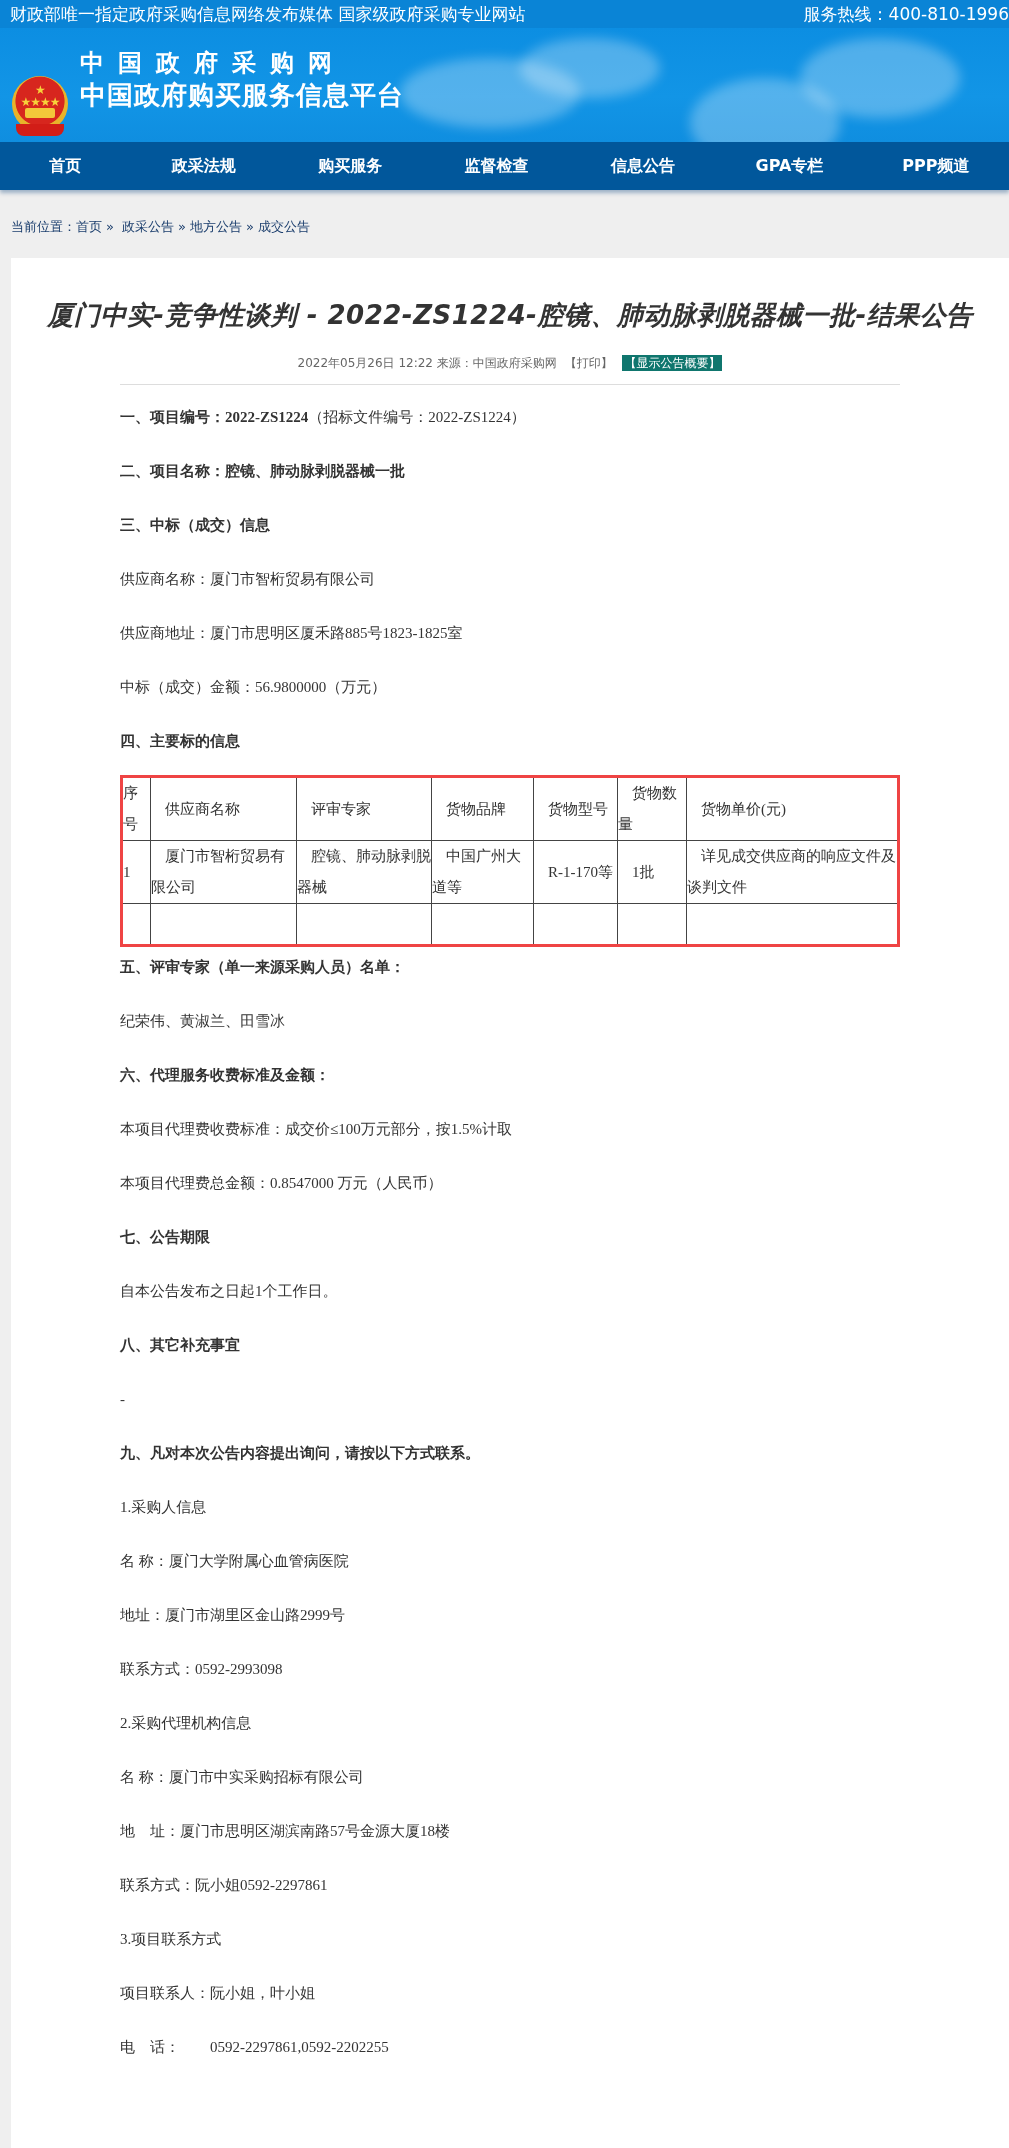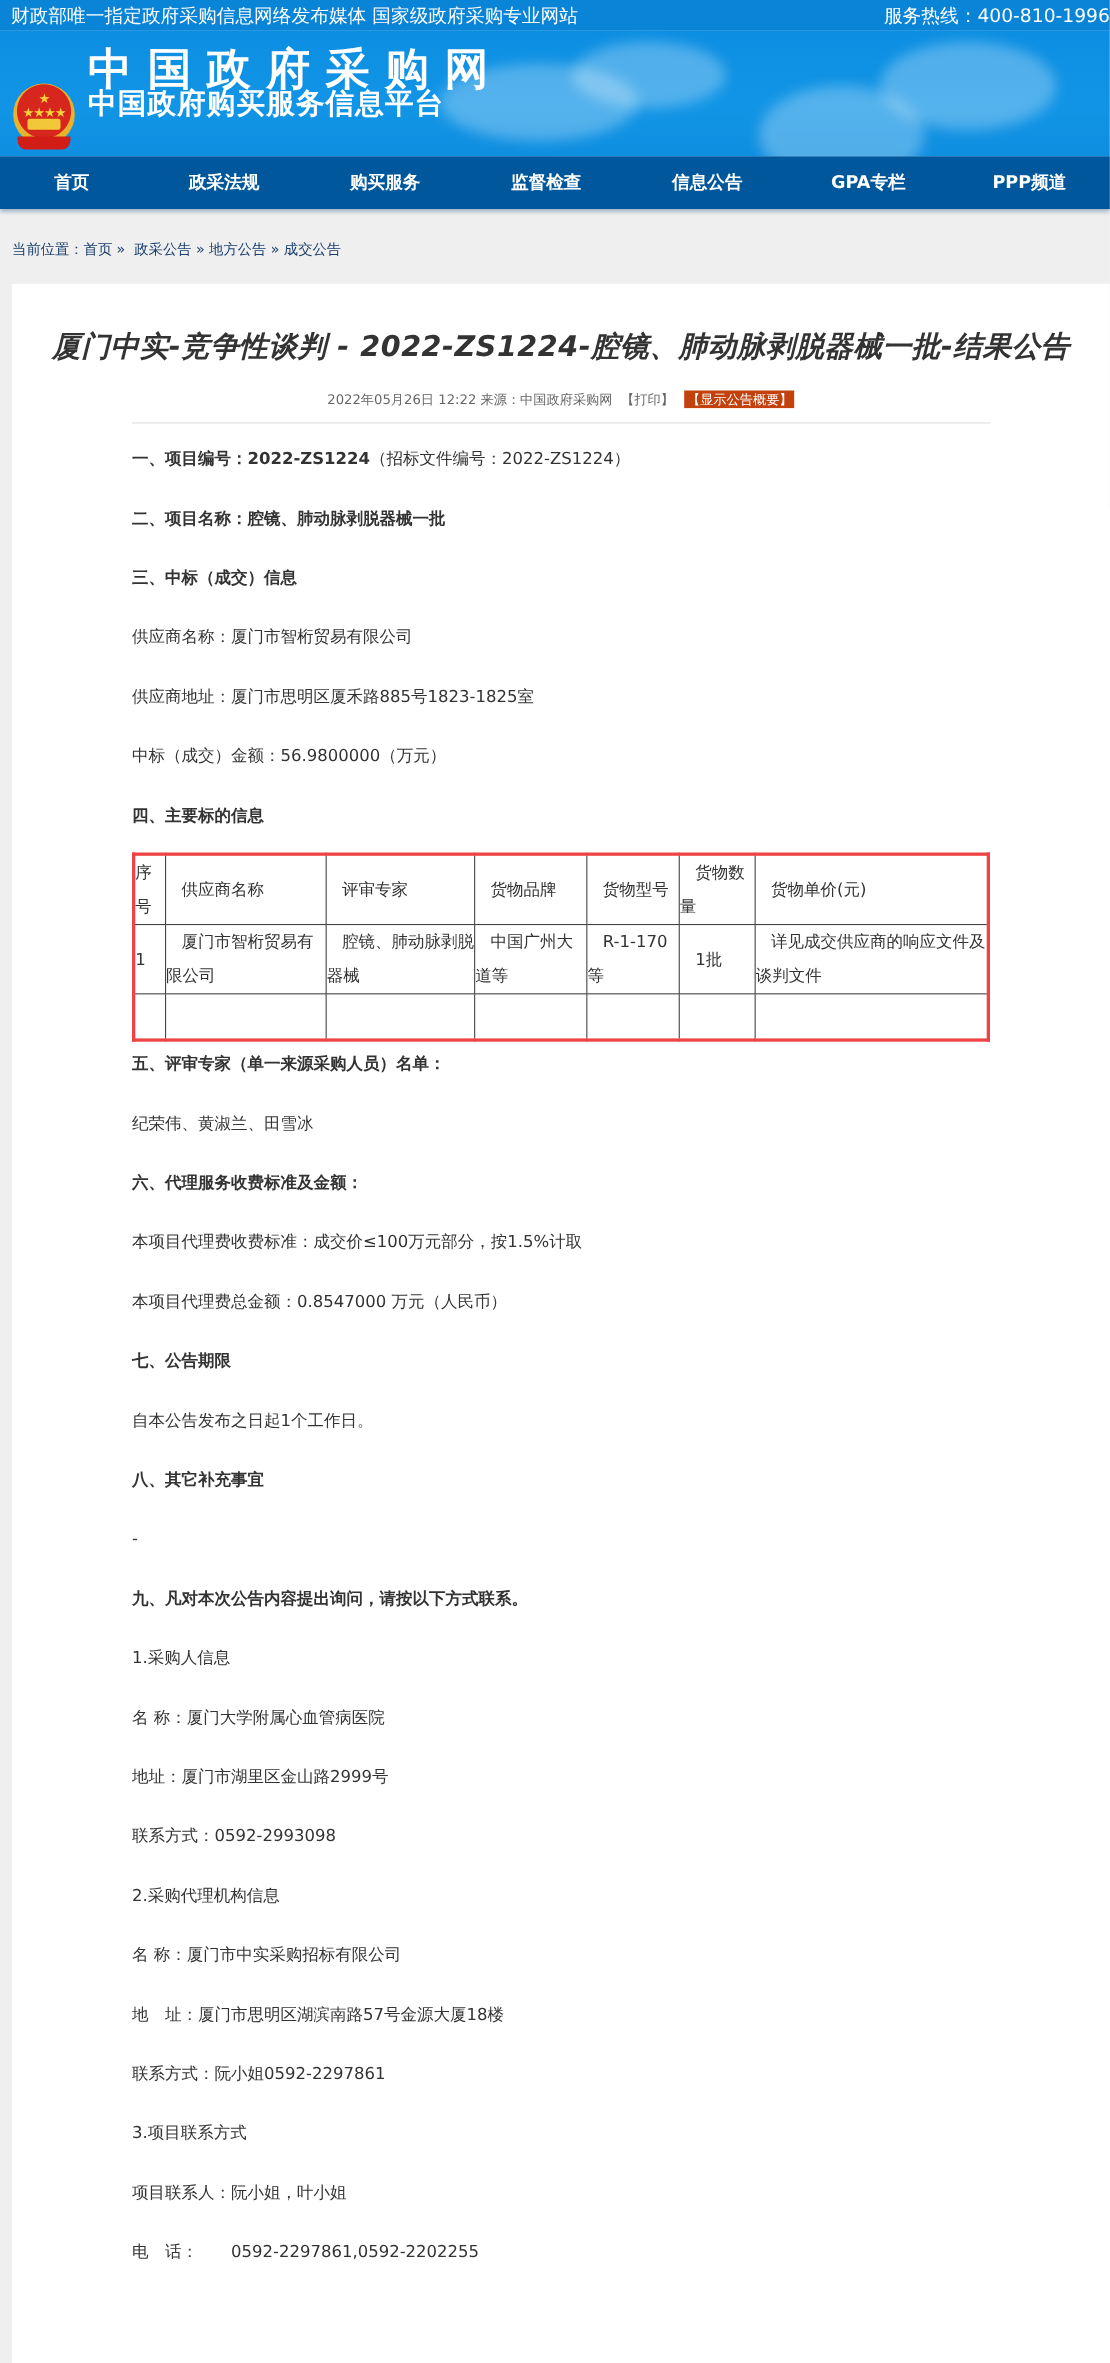--- a/index.html
+++ b/index.html
@@ -13,40 +13,40 @@
     background: linear-gradient(180deg, #0c8ee2 0%, #1295e6 60%, #0f8ee0 100%); }
   .cloud { position: absolute; border-radius: 50%; background: rgba(255,255,255,0.28); filter: blur(6px); }
   .logo-wrap { position: absolute; left: 10px; top: 18px; display: flex; align-items: center; }
   .emblem { width: 60px; height: 66px; position: relative; }
   .emblem .ring { position: absolute; left: 2px; top: 2px; width: 56px; height: 56px; border-radius: 50%;
     background: radial-gradient(circle at 50% 45%, #d7261e 0 58%, #e8b32a 60% 100%); }
   .emblem .stars { position: absolute; left: 0; top: 10px; width: 60px; text-align: center; color: #f7d23a; font-size: 12px; letter-spacing: -1px; line-height: 12px; }
   .emblem .gate { position: absolute; left: 15px; top: 34px; width: 30px; height: 10px; background: #f3c73a; border-radius: 2px; }
   .emblem .ribbon { position: absolute; left: 6px; top: 50px; width: 48px; height: 12px; background: #d21d17; border-radius: 0 0 8px 8px; }
   .logo-text { margin-left: 10px; color: #fff; }
-  .logo-text .l1 { font-size: 40px; font-weight: bold; letter-spacing: 14px; line-height: 34px; }
+  .logo-text .l1 { font-size: 24px; font-weight: bold; letter-spacing: 14px; line-height: 34px; }
   .logo-text .l2 { font-size: 26px; font-weight: bold; letter-spacing: 1px; line-height: 30px; }
   .logo-text .l3 { font-size: 14px; font-weight: bold; letter-spacing: 2px; line-height: 22px; padding-left: 60px; margin-top: 36px; }
 
   .nav { height: 48px; background: #01579b; display: flex; align-items: center; box-shadow: 0 3px 4px rgba(0,60,120,0.35); }
   .nav a { color: #fff; font-size: 16px; font-weight: bold; text-decoration: none; width: 148px; text-align: center; display: block; }
   .nav a:first-child { width: 132px; }
 
   .crumb { padding: 28px 0 0 11px; height: 60px; font-size: 13px; color: #1b3e6d; }
   .crumb a { color: #1b3e6d; text-decoration: none; }
   .crumb .sep { margin: 0 4px; }
 
   .panel { background: #fff; margin: 8px 0 0 11px; width: 998px; min-height: 1900px; padding: 40px 0 40px 0; }
   .title { text-align: center; font-size: 26px; font-weight: bold; color: #333; padding: 0 20px; letter-spacing: 0.5px; font-style: italic; }
   .meta { text-align: center; font-size: 12px; color: #666; margin-top: 22px; }
   .meta .print { margin-left: 4px; }
-  .meta .summary { background: #c2410c; color: #fff; padding: 1px 2px; margin-left: 6px; }
+  .meta .summary { background: #0f766e; color: #fff; padding: 1px 2px; margin-left: 6px; }
   .rule { width: 780px; height: 1px; background: #ddd; margin: 12px auto 0 auto; }
 
-  .content { width: 780px; margin: 0 auto; padding-top: 20px; font-size: 15px; color: #333; }
+  .content { width: 780px; margin: 0 auto; padding-top: 20px; font-size: 15px; color: #333; font-family: Liberation Serif, serif; }
   .content p { line-height: 24px; margin-bottom: 30px; }
   .content p.h { font-weight: bold; }
   .content p.h .light { font-weight: normal; }
 
   table.goods { width: 780px; border-collapse: collapse; border: 3px solid #ef4444; margin: -8px 0 8px 0; font-size: 15px; color: #333; }
   table.goods td { border: 1px solid #444; line-height: 31px; vertical-align: middle; padding: 0; }
   table.goods td .ind { padding-left: 14px; }
   table.goods tr.empty td { height: 42px; }
 </style>
 </head>

